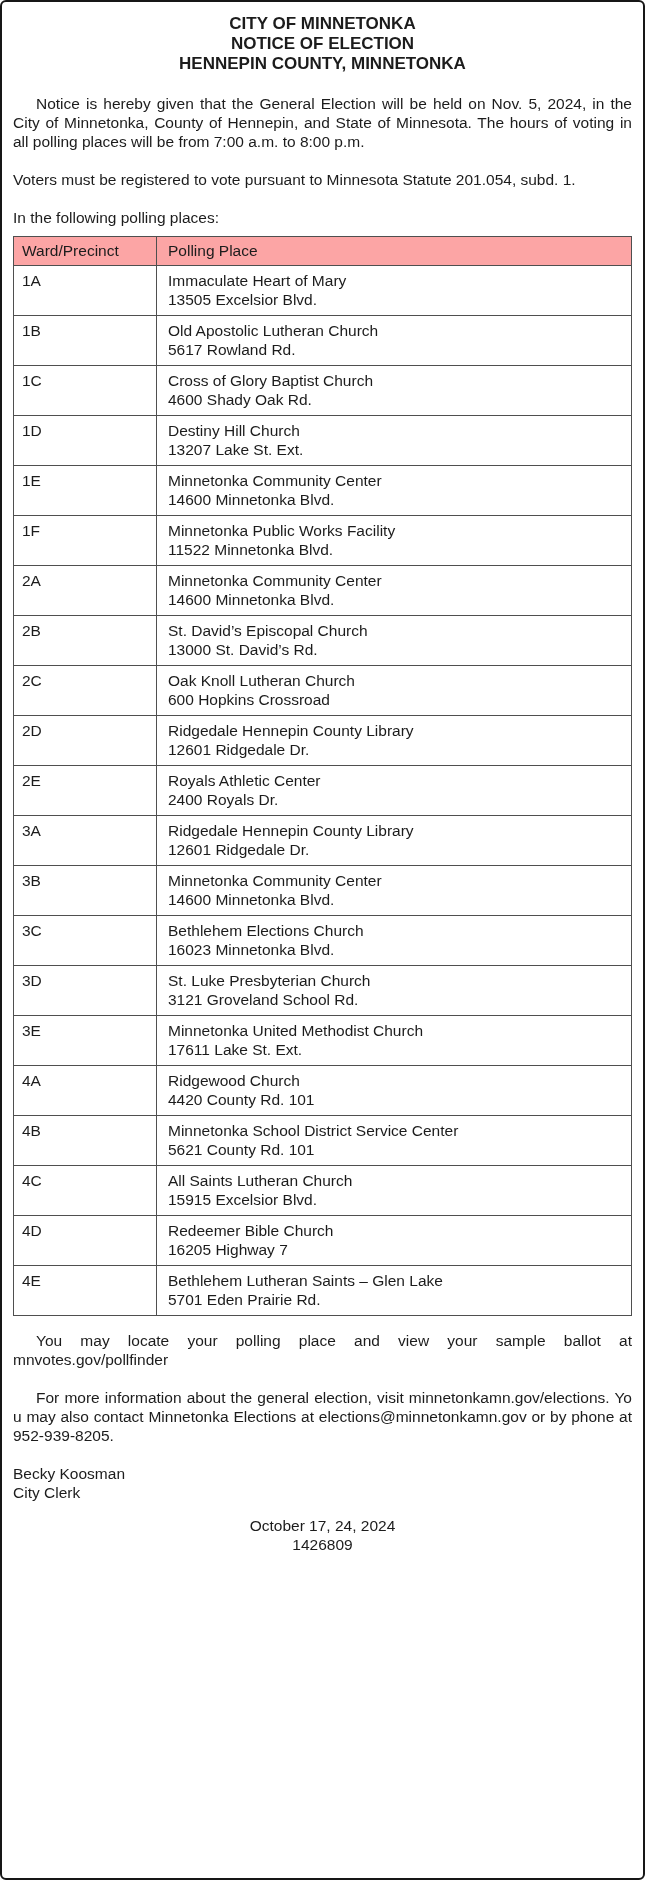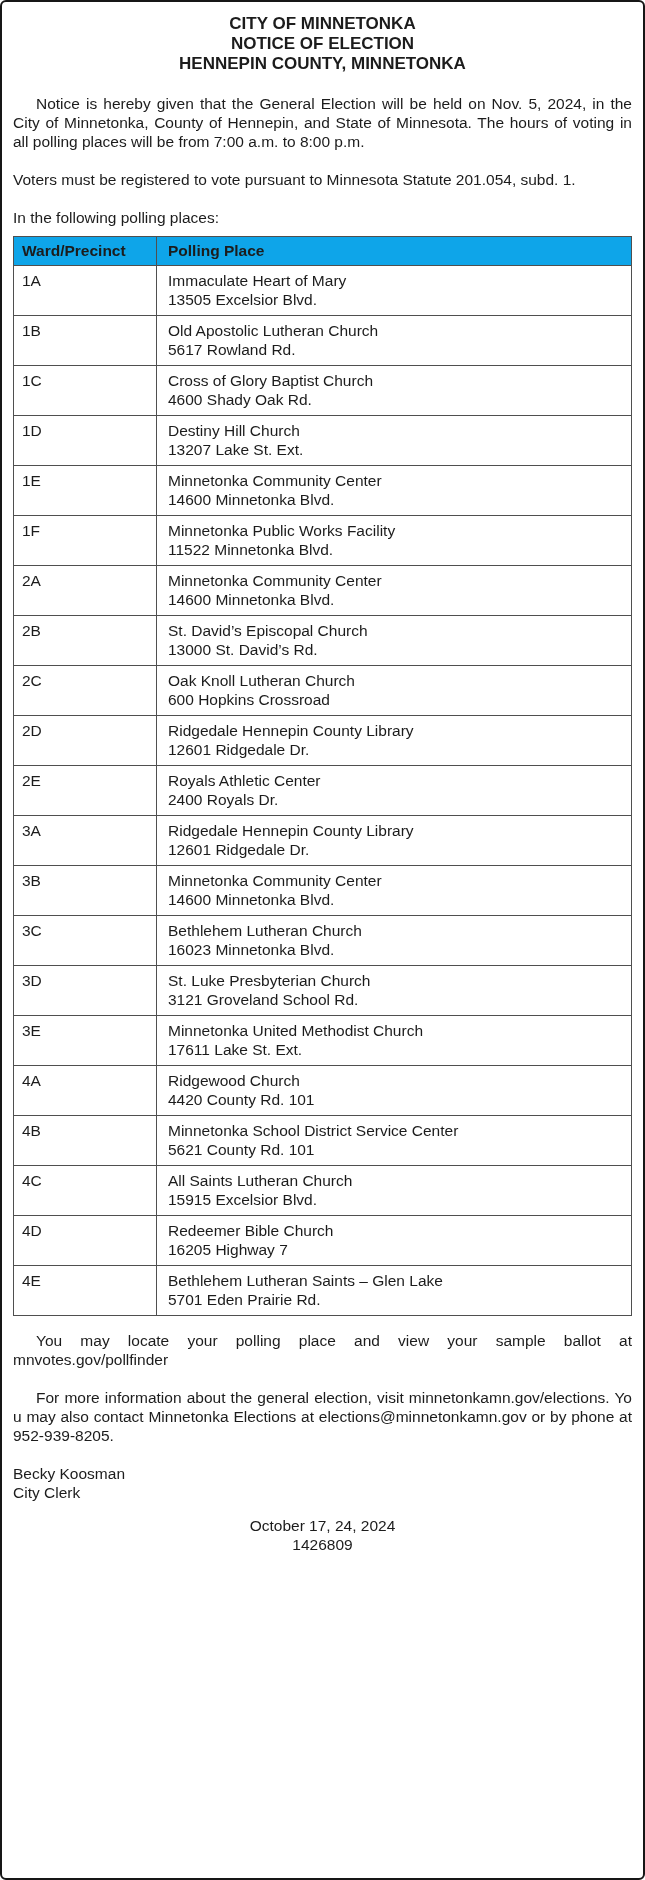--- a/index.html
+++ b/index.html
@@ -43,22 +43,22 @@
     font-size: 15.5px;
     color: #1c1c1c;
   }
   table.polling th, table.polling td {
     border: 1px solid #4f4f4f;
     vertical-align: top;
     text-align: left;
     line-height: 19px;
   }
   table.polling th {
-    background: #0ea5e9;
-    font-weight: bold;
+    background: #fca5a5;
+    font-weight: normal;
     padding: 4px 8px 5px 8px;
   }
   table.polling th:first-child { width: 143px; }
   table.polling td { padding: 5px 8px 6px 8px; }
   table.polling th:last-child, table.polling td:last-child { padding-left: 11px; }
   .signature {
     font-size: 15.5px;
     line-height: 19px;
     margin-top: 12px;
     margin-bottom: 14px;
@@ -181,21 +181,21 @@
         <tr>
           <td>3B</td>
           <td>
             <div>Minnetonka Community Center</div>
             <div>14600 Minnetonka Blvd.</div>
           </td>
         </tr>
         <tr>
           <td>3C</td>
           <td>
-            <div>Bethlehem Lutheran Church</div>
+            <div>Bethlehem Elections Church</div>
             <div>16023 Minnetonka Blvd.</div>
           </td>
         </tr>
         <tr>
           <td>3D</td>
           <td>
             <div>St. Luke Presbyterian Church</div>
             <div>3121 Groveland School Rd.</div>
           </td>
         </tr>

